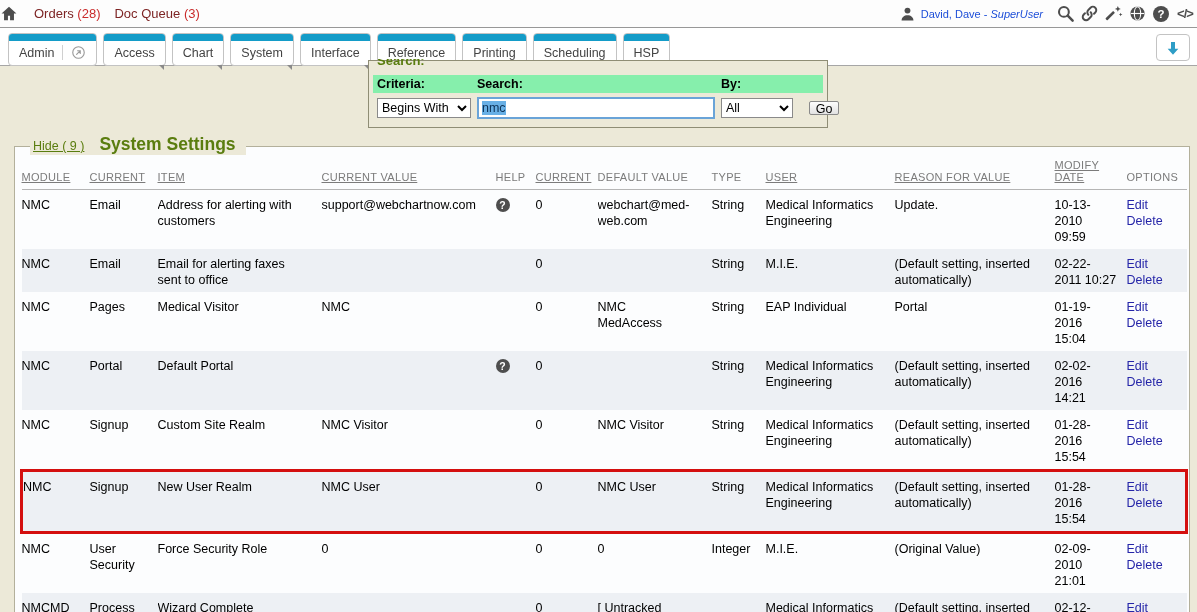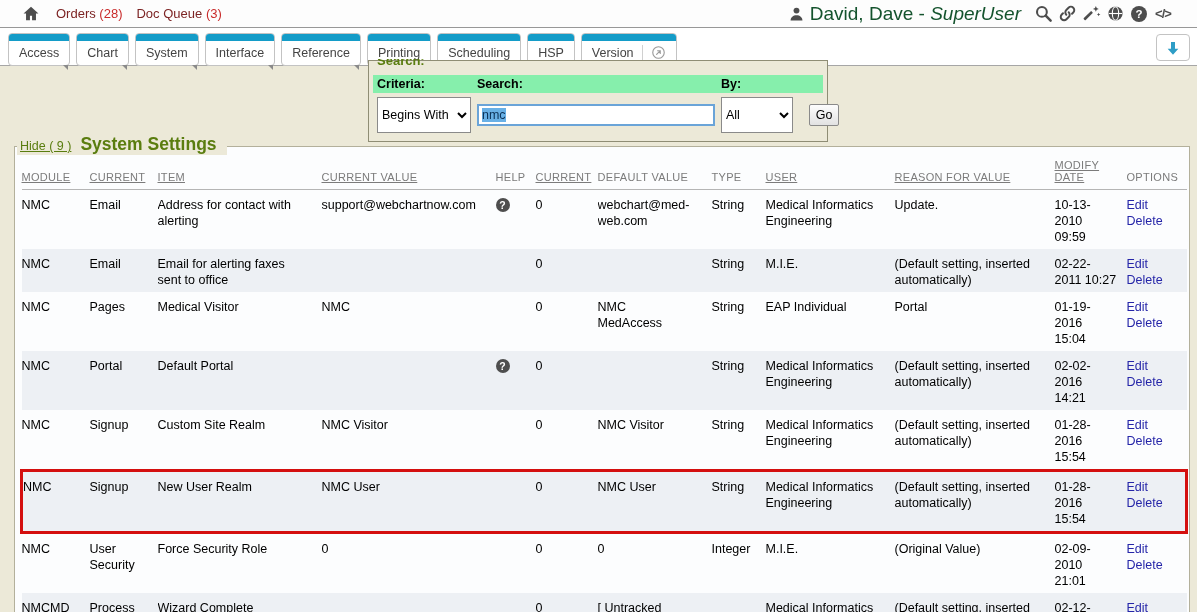--- a/index.html
+++ b/index.html
@@ -8,29 +8,29 @@
     position:relative;
     font-family:"Liberation Sans", sans-serif;
     background:#ece9d8;
     color:#000;
   }
 
   
   .topbar {
     position:absolute; top:0; left:0; right:0; height:28px;
     background:#fdfdfd; border-bottom:1px solid #989898;
-    display:flex; align-items:center; padding:0 22px; z-index:3;
+    display:flex; align-items:center; padding:0 0; z-index:3;
   }
   .topbar .home { margin-right:16px; display:flex; align-items:center; cursor:pointer; }
   .top-link { margin-right:14px; font-size:13px; cursor:pointer; }
   .top-link .lbl { color:#7d2424; }
   .top-link .cnt { color:#c92b2b; }
   .topbar .spacer { flex:1; }
   .userbox { display:flex; align-items:center; gap:6px; margin-right:10px; cursor:pointer; }
-  .userbox .uname { font-size:19px; color:#14532d; }
+  .userbox .uname { font-size:11px; color:#1d4ed8; }
   .userbox .uname em { font-style:italic; }
   .tb-icon { display:flex; align-items:center; justify-content:center; width:24px; height:22px; cursor:pointer; }
   .help-circ {
     display:inline-block; width:16px; height:16px; border-radius:50%;
     background:#4d4d4d; color:#fff; font-size:11.5px; font-weight:bold;
     text-align:center; line-height:16px;
   }
   .code-glyph { font-size:13px; font-weight:bold; color:#4d4d4d; letter-spacing:-1px; }
 
   
@@ -68,45 +68,45 @@
     background:#ece9d8; border:1px solid #8f8d75; padding:14px 4px 5px 4px;
   }
   .search-legend-clip { position:absolute; top:-2px; left:8px; height:14px; overflow:hidden; }
   .search-legend-clip span {
     display:block; margin-top:-6px; font-size:13px; font-weight:bold; color:#5a7d0f;
   }
   .search-grid { display:grid; grid-template-columns:100px 244px 82px 1fr; }
   .search-grid.labels { background:#86efac; padding:2px 2px 2px 4px; font-size:12.5px; font-weight:bold; }
   .search-grid.controls { padding:4px 2px 3px 4px; align-items:center; }
   .sel {
-    height:36px; font-size:12.5px; font-family:"Liberation Sans",sans-serif;
+    height:20px; font-size:12.5px; font-family:"Liberation Sans",sans-serif;
     border:1px solid #8a8a8a; background:#fff;
   }
   .sel.criteria { width:94px; }
   .sel.by { width:72px; }
   .fake-input {
     width:238px; height:22px; background:#fff; border:2px solid #6aa4d8;
     font-size:12.5px; padding:2px 3px; cursor:text;
   }
   .fake-input .selected { background:#68b0e6; color:#0c3257; }
   .go-btn {
-    width:30px; height:22px; margin-left:6px; font-size:12.5px;
+    width:30px; height:14px; margin-left:6px; font-size:12.5px;
     font-family:"Liberation Sans",sans-serif;
     border:1px solid #8a8a8a; border-radius:2px;
     background:linear-gradient(#fdfdfd,#e2e2e2); cursor:pointer;
   }
 
   
   .settings-box {
     position:absolute; left:14px; top:146px; width:1176px; height:500px;
     background:#fcfdfe; border:1px solid #b3b09b;
   }
   .settings-legend {
-    position:absolute; top:-13px; left:2px; background:#ece9d8;
-    padding:0 10px 0 3px; display:flex; align-items:baseline; gap:9px; white-space:nowrap;
+    position:absolute; top:-13px; left:15px; background:#ece9d8;
+    padding:0 10px 0 3px; display:flex; align-items:baseline; gap:15px; white-space:nowrap;
   }
   .hide-link { font-size:12.5px; color:#5a7d0f; text-decoration:underline; cursor:pointer; }
   .settings-title { font-size:17.5px; font-weight:bold; color:#5a7d0f; }
 
   table.settings { border-collapse:collapse; table-layout:fixed; margin:8px 0 0 5px; width:1165px; font-size:12.5px; }
   table.settings th {
     text-align:left; vertical-align:bottom; font-weight:normal;
     color:#7b7b7b; font-size:11px; letter-spacing:0.3px;
     padding:4px 10px 6px 0; border-bottom:1px solid #b5b5b5;
   }
@@ -182,53 +182,53 @@
   <span class="tb-icon">
     <span class="help-circ">?</span>
   </span>
   <span class="tb-icon">
     <span class="code-glyph">&lt;/&gt;</span>
   </span>
 </div>
 
 <div class="tabbar">
   <div class="tabs">
-    <div class="tab has-menu">
-        <span>Access</span>
-      </div>
-    <div class="tab has-menu">
-        <span>Chart</span>
-      </div>
-    <div class="tab has-menu">
-        <span>System</span>
-      </div>
-    <div class="tab has-menu">
-        <span>Interface</span>
-      </div>
-    <div class="tab has-menu">
-        <span>Reference</span>
-      </div>
-    <div class="tab has-menu">
-        <span>Printing</span>
-      </div>
-    <div class="tab has-menu">
-        <span>Scheduling</span>
-      </div>
-    <div class="tab has-menu">
-        <span>HSP</span>
-      </div>
     <div class="tab">
-      <span>Version</span>
+      <span>Admin</span>
       <span class="launch">
         <svg width="15" height="15" viewBox="0 0 24 24" fill="none" stroke="#9a9a9a" stroke-width="1.8">
             <circle cx="12" cy="12" r="9.2"></circle>
             <path d="M9 15l5.5-5.5M10.5 9.2h4.3v4.3" stroke-linecap="round"></path>
           </svg>
       </span>
     </div>
+    <div class="tab has-menu">
+        <span>Access</span>
+      </div>
+    <div class="tab has-menu">
+        <span>Chart</span>
+      </div>
+    <div class="tab has-menu">
+        <span>System</span>
+      </div>
+    <div class="tab has-menu">
+        <span>Interface</span>
+      </div>
+    <div class="tab has-menu">
+        <span>Reference</span>
+      </div>
+    <div class="tab has-menu">
+        <span>Printing</span>
+      </div>
+    <div class="tab has-menu">
+        <span>Scheduling</span>
+      </div>
+    <div class="tab has-menu">
+        <span>HSP</span>
+      </div>
   </div>
   <div class="scroll-btn">
     <svg width="16" height="16" viewBox="0 0 24 24" fill="#2e9dc6">
         <path d="M9 3h6v10h5l-8 9-8-9h5z"></path>
       </svg>
   </div>
 </div>
 
 <div class="search-box">
   <div class="search-legend-clip">
@@ -296,21 +296,21 @@
         <th class="sortable">USER</th>
         <th class="sortable">REASON FOR VALUE</th>
         <th class="sortable">MODIFY DATE</th>
         <th>OPTIONS</th>
       </tr>
     </thead>
     <tbody>
       <tr class="h56">
         <td>NMC</td>
         <td>Email</td>
-        <td>Address for contact with alerting</td>
+        <td>Address for alerting with customers</td>
         <td>support@webchartnow.com</td>
         <td><span class="qmark">?</span></td>
         <td>0</td>
         <td class="c-default">webchart@med-
 web.com</td>
         <td>String</td>
         <td>Medical Informatics Engineering</td>
         <td>Update.</td>
         <td class="c-modify">10-13-
 2010

